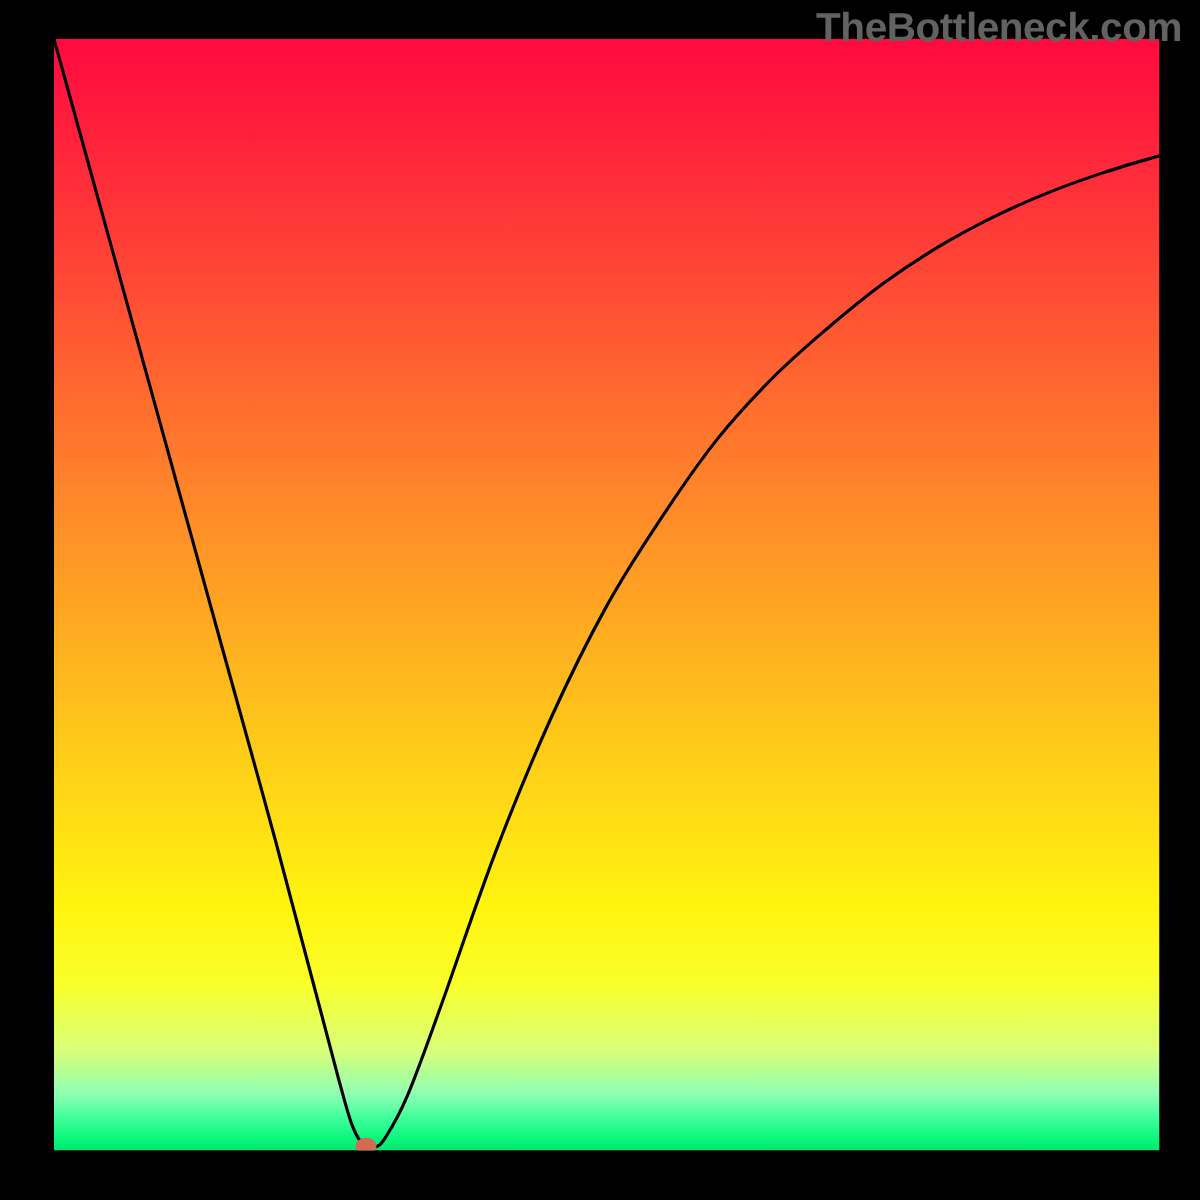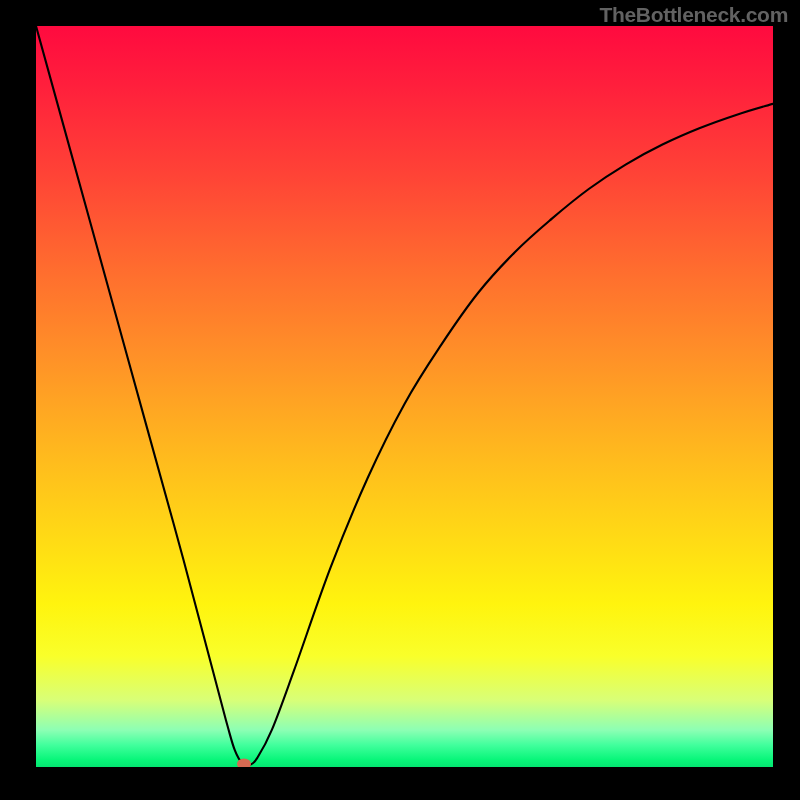--- a/index.html
+++ b/index.html
@@ -15,21 +15,21 @@
     position: relative;
     width: 800px;
     height: 800px;
     background: #000;
   }
   .watermark {
     position: absolute;
     top: 3px;
     right: 12px;
     color: #626262;
-    font-size: 21px;
+    font-size: 27px;
     font-weight: bold;
     letter-spacing: -0.3px;
     z-index: 10;
   }
   .plot-area {
     position: absolute;
     left: 36px;
     top: 26px;
     width: 737px;
     height: 741px;

